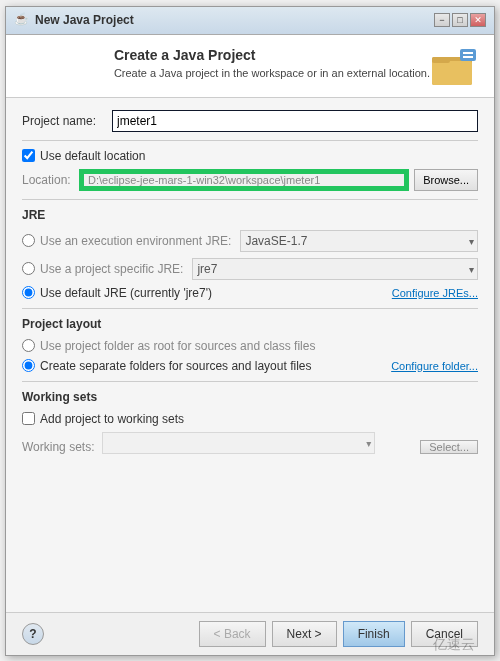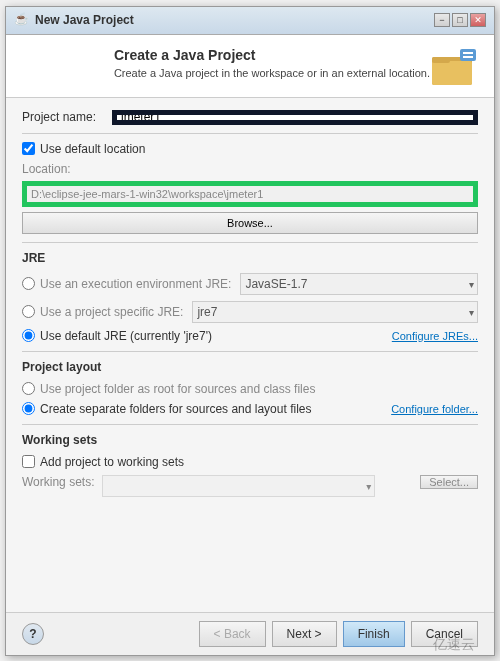--- a/index.html
+++ b/index.html
@@ -101,22 +101,22 @@
       margin-bottom: 8px;
     }
     .form-label {
       font-size: 12px;
       color: #333;
       min-width: 90px;
       white-space: nowrap;
     }
     .form-input {
       flex: 1;
-      height: 15px;
-      border: 5px solid #0f172a;
+      height: 22px;
+      border: 1px solid #0f172a;
       background: white;
       padding: 2px 4px;
       font-size: 12px;
       outline: none;
     }
     .section-divider {
       border: none;
       border-top: 1px solid #ccc;
       margin: 8px 0;
     }
@@ -128,23 +128,23 @@
     }
     .checkbox-row input[type="checkbox"] {
       cursor: pointer;
     }
     .checkbox-label {
       font-size: 12px;
       color: #333;
     }
     .location-row {
       display: flex;
+      align-items: center;
       margin-bottom: 8px;
       gap: 5px;
-      flex-direction: column;
     }
     .location-label {
       font-size: 12px;
       color: #888;
       min-width: 52px;
       white-space: nowrap;
     }
     .location-input {
       flex: 1;
       height: 22px;
@@ -225,21 +225,21 @@
       margin-left: auto;
     }
     .jre-default-row {
       display: flex;
       align-items: center;
       margin-bottom: 4px;
       gap: 5px;
     }
     .working-sets-sub {
       display: flex;
-      align-items: flex-start;
+      align-items: flex-end;
       margin-bottom: 4px;
       margin-top: 2px;
     }
     .ws-label {
       font-size: 12px;
       color: #888;
       min-width: 80px;
     }
     .ws-select-wrapper {
       flex: 1;

